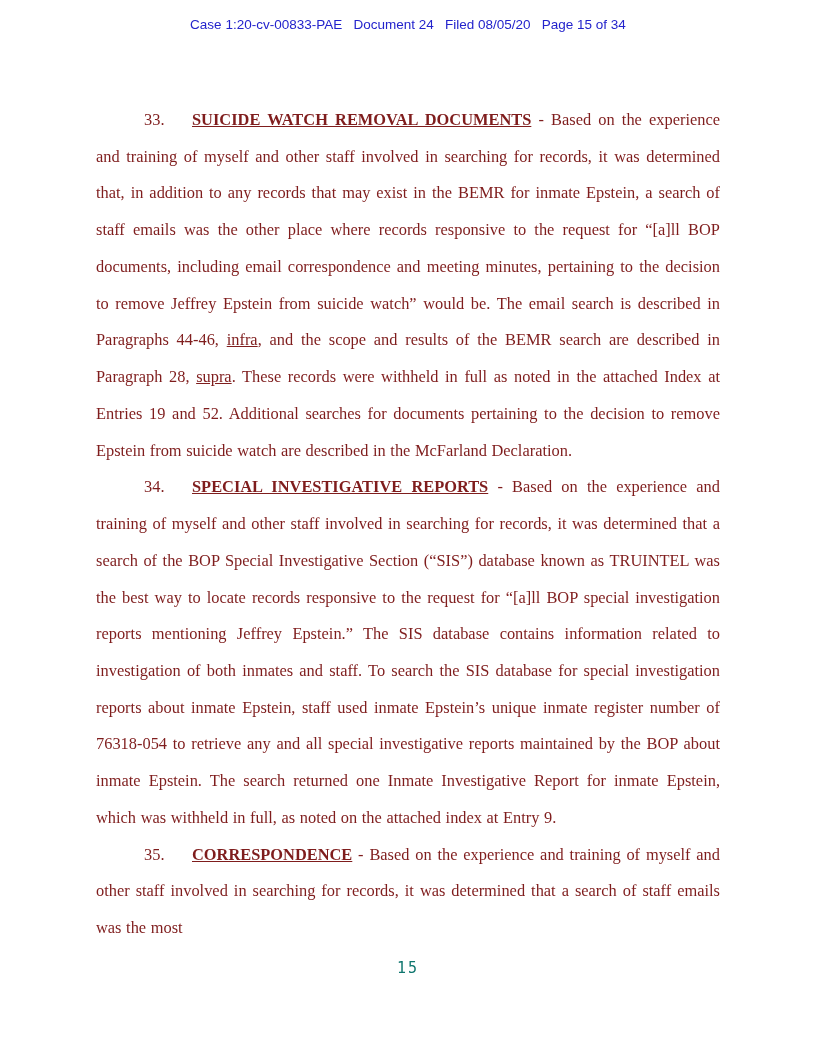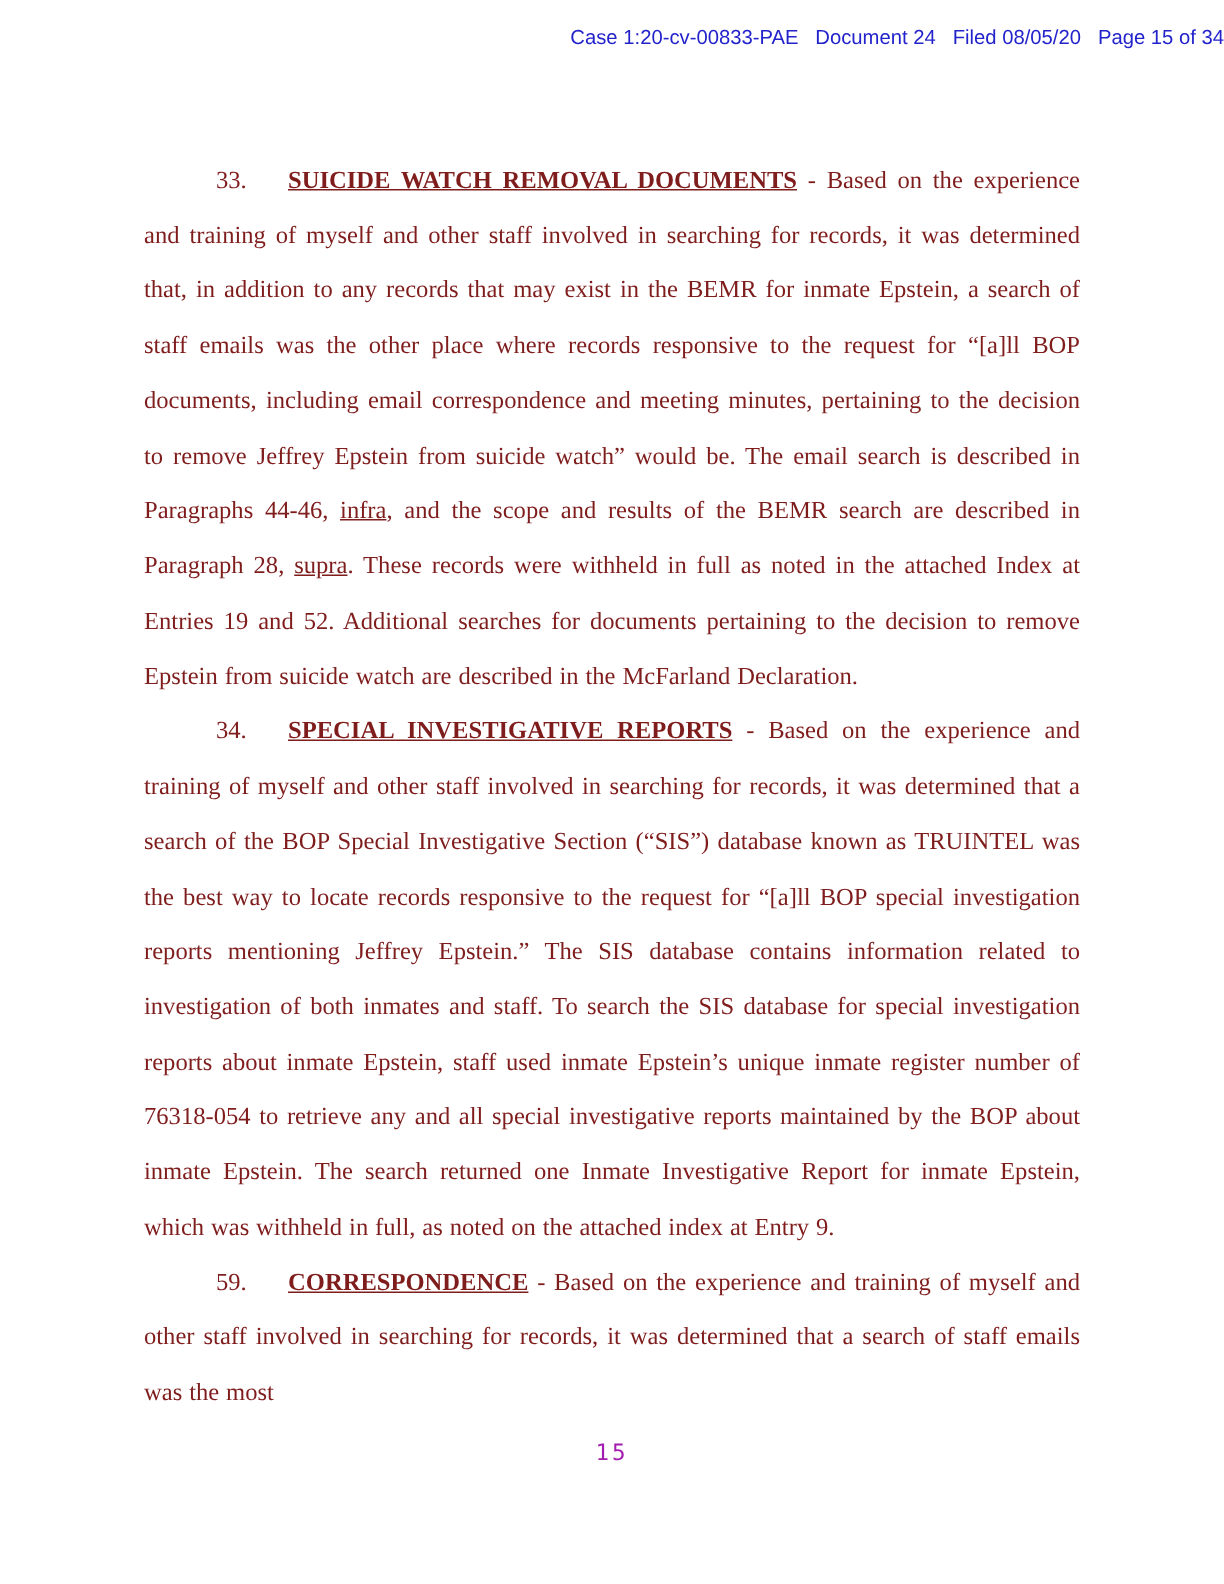--- a/index.html
+++ b/index.html
@@ -10,21 +10,21 @@
   .page {
     position: relative;
     width: 816px;
     height: 1056px;
     margin: 0 auto;
     background: #ffffff;
     overflow: hidden;
   }
   .ecf-header {
     padding-top: 16px;
-    text-align: right;
+    text-align: center;
     font-family: "Liberation Sans", sans-serif;
     font-size: 13.5px;
     line-height: 17px;
     white-space: pre;
     color: #2323cc;
   }
   .doc-body {
     margin: 69px 96px 0 96px;
     width: 624px;
     color: #7f1d1d;
@@ -49,29 +49,29 @@
   }
   .u {
     text-decoration: underline;
   }
   .page-number {
     margin-top: 12px;
     text-align: center;
     font-family: "DejaVu Sans Mono", monospace;
     font-size: 15px;
     letter-spacing: 2px;
-    color: #a21caf;
+    color: #0f766e;
   }
 </style>
 </head>
 <body>
 
 <div class="page">
   <div class="ecf-header">Case 1:20-cv-00833-PAE   Document 24   Filed 08/05/20   Page 15 of 34</div>
 
   <main class="doc-body">
       <p class="para"><span class="para-num">33.</span><span class="para-heading">SUICIDE WATCH REMOVAL DOCUMENTS</span><span> - Based on the experience and training of myself and other staff involved in searching for records, it was determined that, in addition to any records that may exist in the BEMR for inmate Epstein, a search of staff emails was the other place where records responsive to the request for “[a]ll BOP documents, including email correspondence and meeting minutes, pertaining to the decision to remove Jeffrey Epstein from suicide watch” would be.  The email search is described in Paragraphs 44-46, </span><span class="u">infra</span><span>, and the scope and results of the BEMR search are described in Paragraph 28, </span><span class="u">supra</span><span>. These records were withheld in full as noted in the attached Index at Entries 19 and 52. Additional searches for documents pertaining to the decision to remove Epstein from suicide watch are described in the McFarland Declaration.</span></p>
       <p class="para"><span class="para-num">34.</span><span class="para-heading">SPECIAL INVESTIGATIVE REPORTS</span><span> - Based on the experience and training of myself and other staff involved in searching for records, it was determined that a search of the BOP Special Investigative Section (“SIS”) database known as TRUINTEL was the best way to locate records responsive to the request for “[a]ll BOP special investigation reports mentioning Jeffrey Epstein.”  The SIS database contains information related to investigation of both inmates and staff.  To search the SIS database for special investigation reports about inmate Epstein, staff used inmate Epstein’s unique inmate register number of 76318-054 to retrieve any and all special investigative reports maintained by the BOP about inmate Epstein.  The search returned one Inmate Investigative Report for inmate Epstein, which was withheld in full, as noted on the attached index at Entry 9.</span></p>
-      <p class="para"><span class="para-num">59.</span><span class="para-heading">CORRESPONDENCE</span><span> - Based on the experience and training of myself and other staff involved in searching for records, it was determined that a search of staff emails was the most</span></p>
+      <p class="para"><span class="para-num">35.</span><span class="para-heading">CORRESPONDENCE</span><span> - Based on the experience and training of myself and other staff involved in searching for records, it was determined that a search of staff emails was the most</span></p>
     </main>
 
   <div class="page-number">15</div>
 </div>
 
 </body></html>

